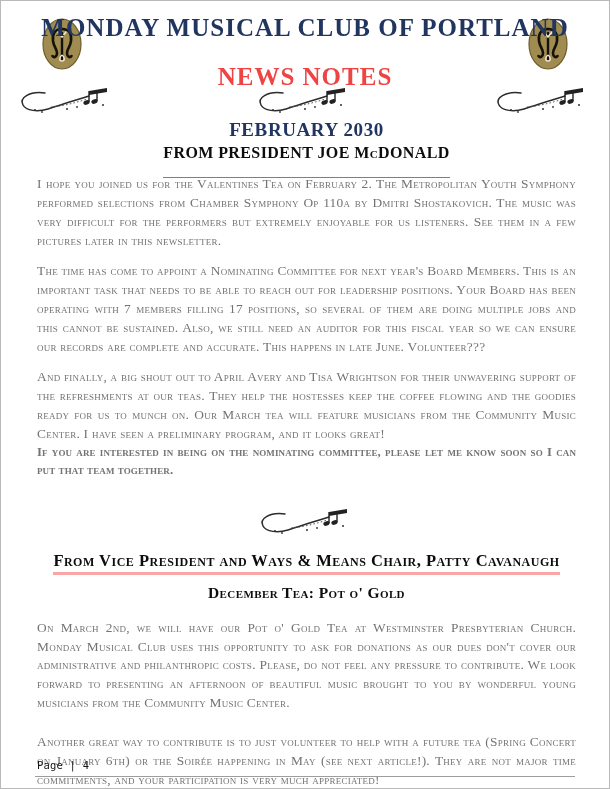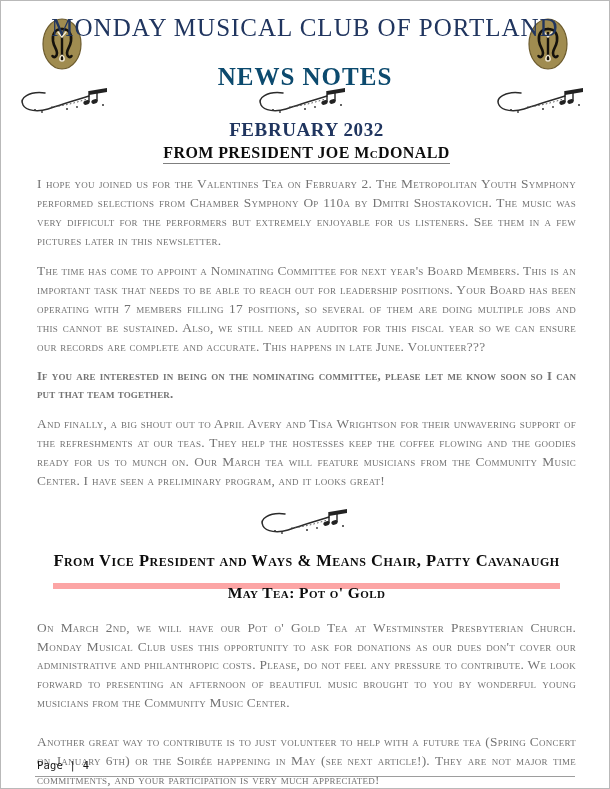--- a/index.html
+++ b/index.html
@@ -45,35 +45,35 @@
     position: absolute;
     left: 0;
     right: 0;
     top: 14px;
     text-align: center;
   }
 
   .title-main {
     font-family: "Liberation Serif", serif;
     font-variant: small-caps;
-    font-weight: normal;
+    font-weight: bold;
     font-size: 25px;
     letter-spacing: 1.0px;
     color: #20355f;
     line-height: 1.05;
     white-space: nowrap;
   }
 
   .title-sub {
     font-family: "Liberation Serif", serif;
     font-variant: small-caps;
     font-weight: bold;
     font-size: 25px;
     letter-spacing: 1.0px;
-    color: #0c4a6e;
+    color: #ef4444;
     margin-top: 23px;
     line-height: 1.05;
   }
 
   
   .orn {
     display: block;
     width: 104px;
     height: 30px;
   }
@@ -116,21 +116,21 @@
     text-align: center;
     font-variant: small-caps;
     font-weight: bold;
     font-size: 16px;
     letter-spacing: 0.4px;
     color: #0d0d0d;
     margin: 0 0 13px 0;
   }
   .byline span {
     border-bottom: 1px solid #7f7f7f;
-    padding-bottom: 2px;
+    padding-bottom: 16px;
   }
 
   p.body-text {
     font-variant: small-caps;
     font-size: 13.4px;
     letter-spacing: 0.25px;
     color: #737373;
     text-align: justify;
     line-height: 1.415;
     margin: 0 0 11px 0;
@@ -149,22 +149,22 @@
   .section-head {
     text-align: center;
     font-variant: small-caps;
     font-weight: bold;
     font-size: 16.5px;
     letter-spacing: 0.5px;
     color: #0d0d0d;
     margin: 0;
   }
   .section-head span {
-    border-bottom: 6px solid #fca5a5;
-    padding-bottom: 13px;
+    border-bottom: 3px solid #fca5a5;
+    padding-bottom: 2px;
   }
 
   .subsection-head {
     text-align: center;
     font-variant: small-caps;
     font-weight: bold;
     font-size: 15.5px;
     letter-spacing: 0.4px;
     color: #0d0d0d;
     margin: 0;
@@ -276,33 +276,33 @@
           <circle cx="52" cy="22" r="1.0" fill="#333"></circle>
           <circle cx="62" cy="20" r="0.9" fill="#333"></circle>
           <circle cx="88" cy="18" r="1.0" fill="#333"></circle>
         </svg>
       </span>
     </div>
   </div>
 
   <div class="content">
 
-    <div class="date-line">FEBRUARY 2032</div>
+    <div class="date-line">FEBRUARY 2030</div>
 
     <div class="byline">
       <span>FROM PRESIDENT JOE McDONALD</span>
     </div>
 
     <p class="body-text">I hope you joined us for the Valentines Tea on February 2. The Metropolitan Youth Symphony performed selections from Chamber Symphony Op 110a  by Dmitri Shostakovich. The music was very difficult for the performers but extremely enjoyable for us listeners. See them in a few pictures later in this newsletter.</p>
 
     <p class="body-text">The time has come to appoint a Nominating Committee for next year's Board Members. This is an important task that needs to be able to reach out for leadership positions. Your Board has been operating with 7 members filling 17 positions, so several of them are doing multiple jobs and this cannot be sustained. Also, we still need an auditor for this fiscal year so we can ensure our records are complete and accurate. This happens in late June. Volunteer???</p>
 
+    <p class="body-text last">And finally, a big shout out to April Avery and Tisa Wrightson for their unwavering support of the refreshments at our teas.  They help the hostesses keep the coffee flowing and the goodies ready for us to munch on. Our March tea will feature musicians from the Community Music Center.   I have seen a preliminary program, and it looks great!</p>
+
     <p class="body-text tight">If you are interested in being on the nominating committee, please let me know soon so I can put that team together.</p>
-
-    <p class="body-text last">And finally, a big shout out to April Avery and Tisa Wrightson for their unwavering support of the refreshments at our teas.  They help the hostesses keep the coffee flowing and the goodies ready for us to munch on. Our March tea will feature musicians from the Community Music Center.   I have seen a preliminary program, and it looks great!</p>
 
     <div class="gap-lg"></div>
 
     <span class="orn orn-center-solo">
       <svg viewBox="0 0 104 30" xmlns="http://www.w3.org/2000/svg">
         <path d="M30 6 C14 4 4 11 8 18 C11 24 23 25 33 22 C46 18 60 13 74 9" fill="none" stroke="#2b2b2b" stroke-width="1.5" stroke-linecap="round"></path>
         <path d="M36 20 C48 19 60 16 72 12" fill="none" stroke="#4a4a4a" stroke-width="0.9" stroke-dasharray="1.6 2.2"></path>
         <path d="M74 4 L74 15" stroke="#222" stroke-width="1.4"></path>
         <path d="M82 3 L82 14" stroke="#222" stroke-width="1.4"></path>
         <path d="M74 4 L92 1 L92 5 L74 8 Z" fill="#222"></path>
@@ -317,21 +317,21 @@
     </span>
 
     <div class="gap-md"></div>
 
     <div class="section-head">
       <span>From Vice President and Ways &amp; Means Chair, Patty Cavanaugh</span>
     </div>
 
     <div class="gap-md"></div>
 
-    <div class="subsection-head">May Tea: Pot o' Gold</div>
+    <div class="subsection-head">December Tea: Pot o' Gold</div>
 
     <div class="gap-lg"></div>
 
     <p class="body-text">On March 2nd, we will have our Pot o' Gold Tea at Westminster Presbyterian Church. Monday Musical Club uses this opportunity to ask for donations as our dues don't cover our administrative and philanthropic costs. Please, do not feel any pressure to contribute.  We look forward to presenting an afternoon of beautiful music brought to you by wonderful young musicians from the Community Music Center.</p>
 
     <div class="gap-sm"></div>
 
     <p class="body-text last">Another great way to contribute is to just volunteer to help with a future tea (Spring Concert on January 6th) or the Soirée happening in May (see next article!). They are not major time commitments, and your participation is very much appreciated!</p>
   </div>
 

